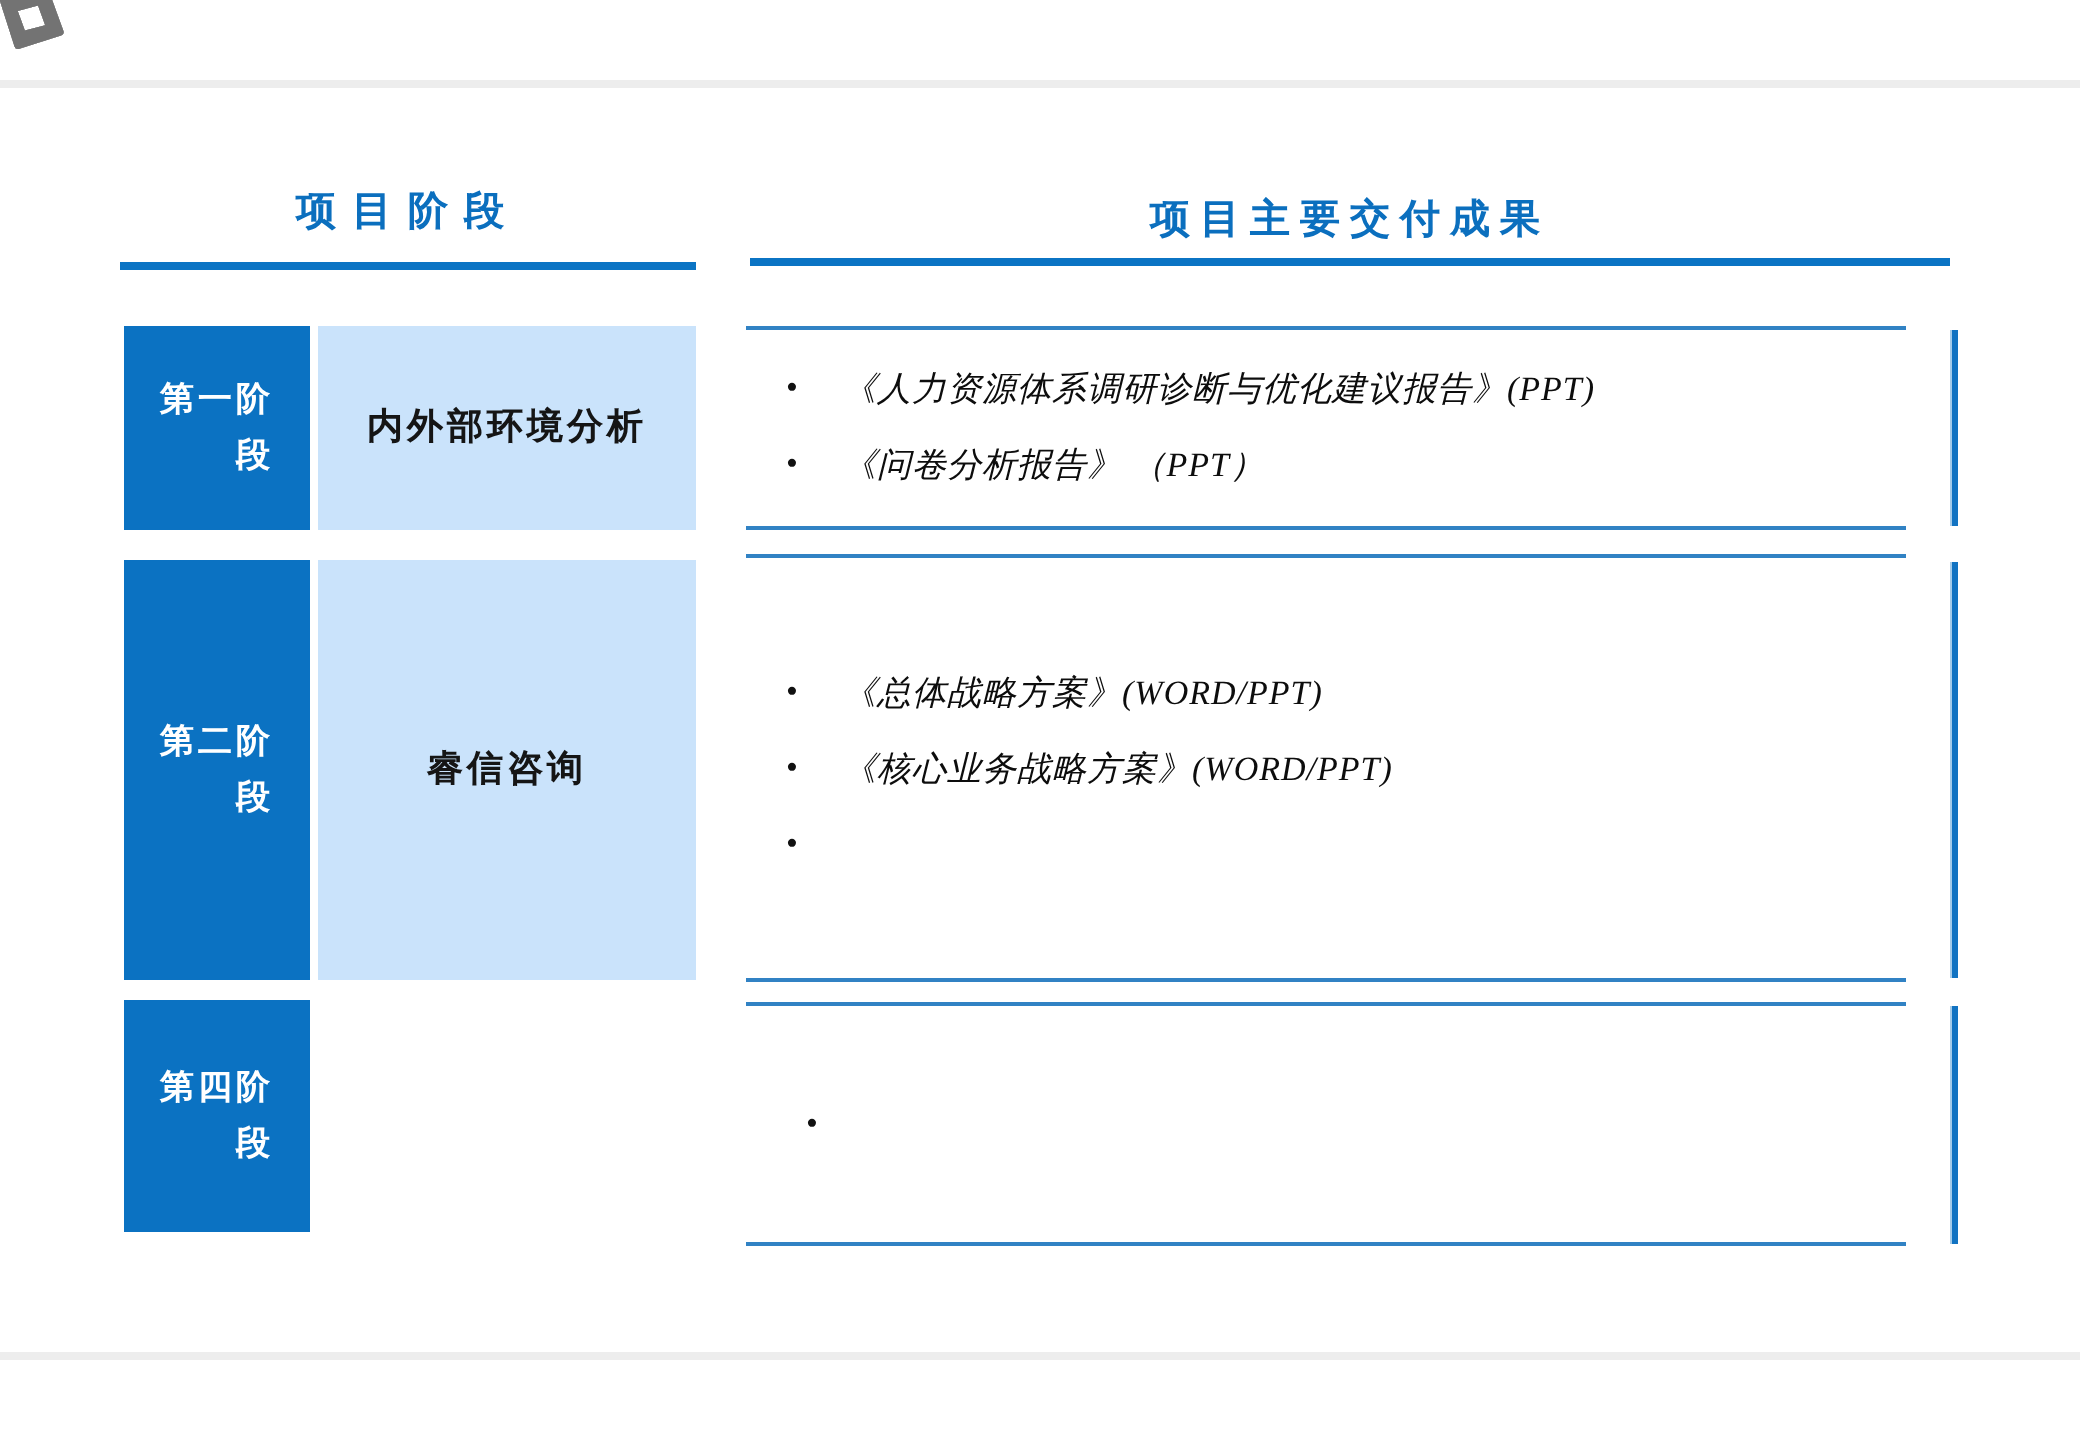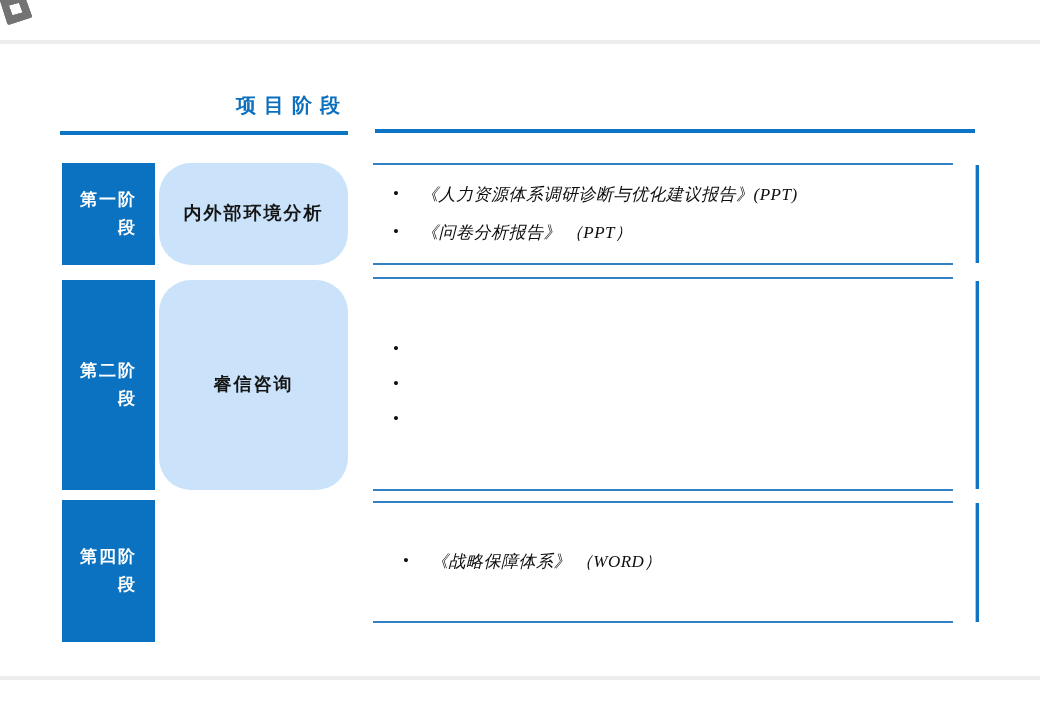--- a/index.html
+++ b/index.html
@@ -7,37 +7,37 @@
     position:relative;width:1040px;height:720px;background:#ffffff;
     overflow:hidden;font-family:"Liberation Serif",serif;
   }
   
   .strip{position:absolute;left:0;width:1040px;height:4px;background:#ededed;}
   .strip.top{top:40px}
   .strip.bottom{top:676px}
 
   
   .hdr{position:absolute;color:#0b6fbe;font-weight:bold;font-size:20px;text-align:center;}
-  .hdr-left{left:60px;width:288px;top:92px;letter-spacing:8px;text-align:right;}
+  .hdr-left{left:60px;width:288px;top:92px;letter-spacing:8px;}
   .hdr-right{left:375px;width:600px;top:96px;letter-spacing:5px;}
   .hdr-rule{position:absolute;height:4px;background:#0b74c4;}
   .rule-left{left:60px;top:131px;width:288px;}
   .rule-right{left:375px;top:129px;width:600px;}
 
   
   .stage,.pname{
     position:absolute;display:flex;align-items:center;justify-content:center;
     text-align:center;font-weight:bold;white-space:pre-line;line-height:1.65;
     letter-spacing:2px;box-sizing:border-box;
   }
   .stage{left:62px;width:93px;background:#0b72c2;color:#ffffff;font-size:17px;text-align:right;}
-  .pname{left:159px;width:189px;background:#cae3fb;color:#151515;font-size:18px;padding:0 10px;border-radius:32px;}
+  .pname{left:159px;width:189px;background:#cae3fb;color:#151515;font-size:18px;padding:0 10px;}
   .r1{top:163px;height:102px}
   .r2{top:280px;height:210px}
-  .r3{top:500px;height:142px}
+  .r3{top:500px;height:116px}
 
   
   .section{
     position:absolute;left:373px;width:580px;box-sizing:border-box;
     border-top:2px solid #3182c4;border-bottom:2px solid #3182c4;
     display:flex;flex-direction:column;justify-content:center;gap:15px;
     padding-left:20px;
   }
   .s1{top:163px;height:102px}
   .s2{top:277px;height:214px}
@@ -89,20 +89,21 @@
 </svg>
 
 <div class="slide">
 
   <div class="strip top"></div>
   <div class="strip bottom"></div>
 
   <div class="hdr hdr-left">项目阶段</div>
   <div class="hdr-rule rule-left"></div>
 
+  <div class="hdr hdr-right">项目主要交付成果</div>
   <div class="hdr-rule rule-right"></div>
 
   <div class="stage r1">第一阶
 段</div>
   <div class="pname r1">内外部环境分析</div>
 
   <div class="stage r2">第二阶
 段</div>
   <div class="pname r2">睿信咨询</div>
 
@@ -116,33 +117,34 @@
     </div>
     <div class="bullet">
       <span class="dot">•</span>
       <span class="txt">《问卷分析报告》 （PPT）</span>
     </div>
   </div>
 
   <div class="section s2">
     <div class="bullet">
       <span class="dot">•</span>
-    </div>
-    <div class="bullet">
-      <span class="dot">•</span>
+      <span class="txt">《总体战略方案》(WORD/PPT)</span>
+    </div>
+    <div class="bullet">
+      <span class="dot">•</span>
+      <span class="txt">《核心业务战略方案》(WORD/PPT)</span>
     </div>
     <div class="bullet">
       <span class="dot">•</span>
     </div>
   </div>
 
   <div class="section s3">
     <div class="bullet">
       <span class="dot">•</span>
-      <span class="txt">《战略保障体系》 （WORD）</span>
     </div>
   </div>
 
   <div class="vbar b1"></div>
   <div class="vbar b2"></div>
   <div class="vbar b3"></div>
 
   <div class="wm">
     <svg>
         <use href="#wmshape"></use>

